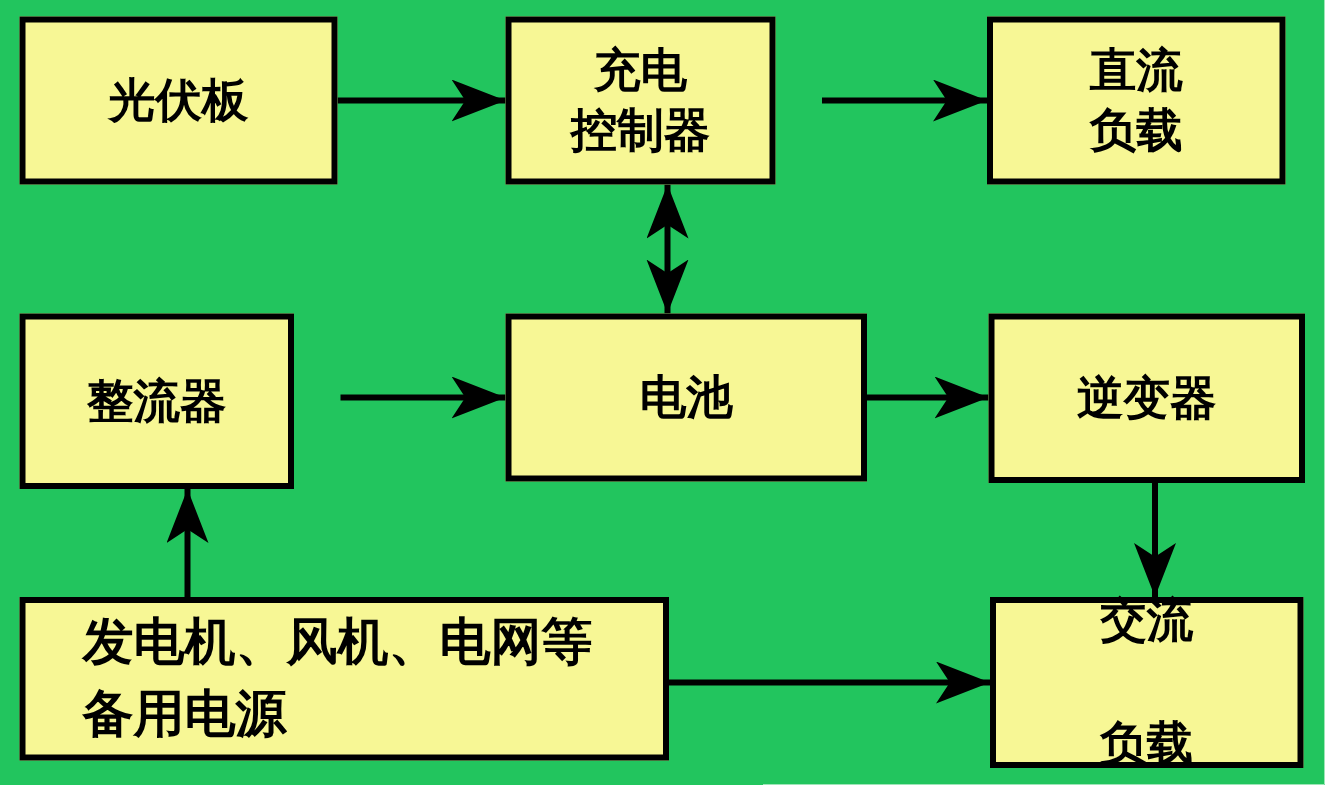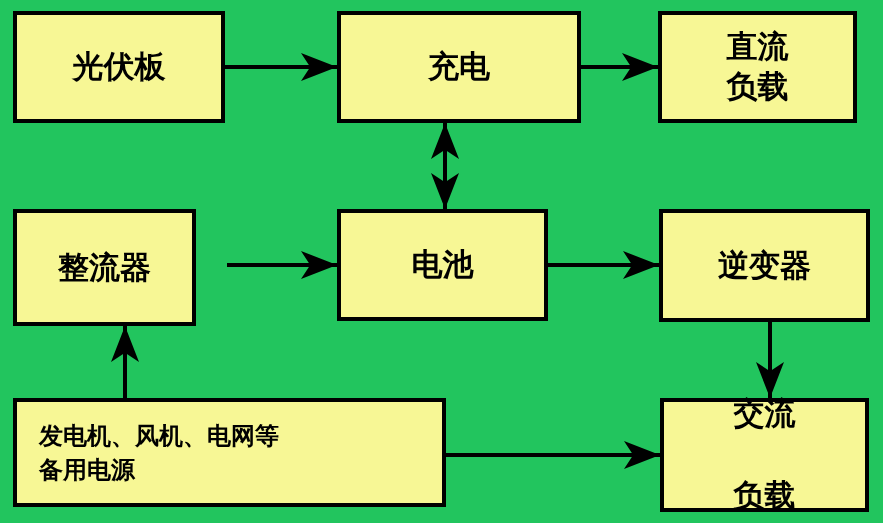--- a/index.html
+++ b/index.html
@@ -36,31 +36,31 @@
     align-items: center;
     justify-content: center;
     font-weight: bold;
     font-size: 31px;
     line-height: 1.28;
     color: #000000;
     text-align: center;
   }
   .node span:empty { display: none; }
   #n-pv { left: 13px;  top: 11px;  width: 212px; height: 112px; }
-  #n-cc { left: 337px; top: 11px;  width: 244px; height: 112px; }
+  #n-cc { left: 337px; top: 11px;  width: 180px; height: 112px; }
   #n-dc { left: 658px; top: 11px;  width: 199px; height: 112px; }
   #n-re { left: 13px;  top: 209px; width: 183px; height: 117px; }
-  #n-ba { left: 337px; top: 209px; width: 211px; height: 112px; }
+  #n-ba { left: 337px; top: 209px; width: 241px; height: 112px; }
   #n-in { left: 659px; top: 209px; width: 211px; height: 113px; }
   #n-bk {
     left: 13px; top: 398px; width: 433px; height: 109px;
     align-items: flex-start;
     text-align: left;
-    padding-left: 22px;
-    font-size: 24px;
+    padding-left: 38px;
+    font-size: 34px;
     line-height: 1.4;
   }
   #n-ac { left: 660px; top: 398px; width: 209px; height: 114px; gap: 42px; }
 </style>
 </head>
 <body>
 
 <div class="canvas">
 
   <svg class="arrow-layer" viewBox="0 0 883 523" xmlns="http://www.w3.org/2000/svg">
@@ -79,20 +79,21 @@
     <line x1="446" y1="455" x2="660" y2="455" marker-end="url(#ah)"></line>
   </svg>
 
   <div class="node" id="n-pv">
     <span>光伏板</span>
 
   </div>
 
   <div class="node" id="n-cc">
     <span>充电</span>
+    <span>控制器</span>
   </div>
 
   <div class="node" id="n-dc">
     <span>直流</span>
     <span>负载</span>
   </div>
 
   <div class="node" id="n-re">
     <span>整流器</span>
 

